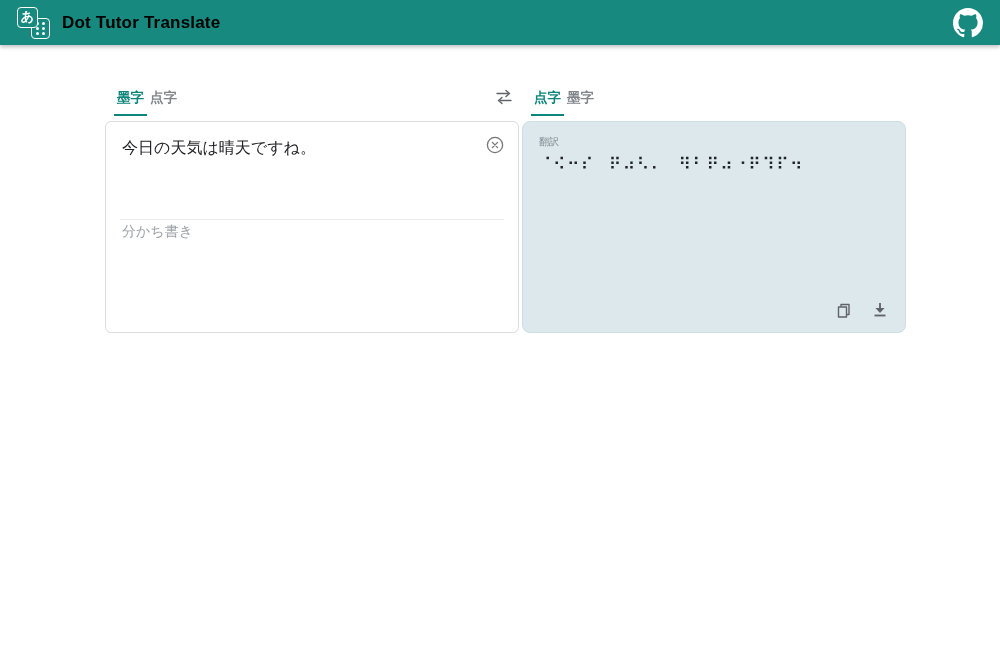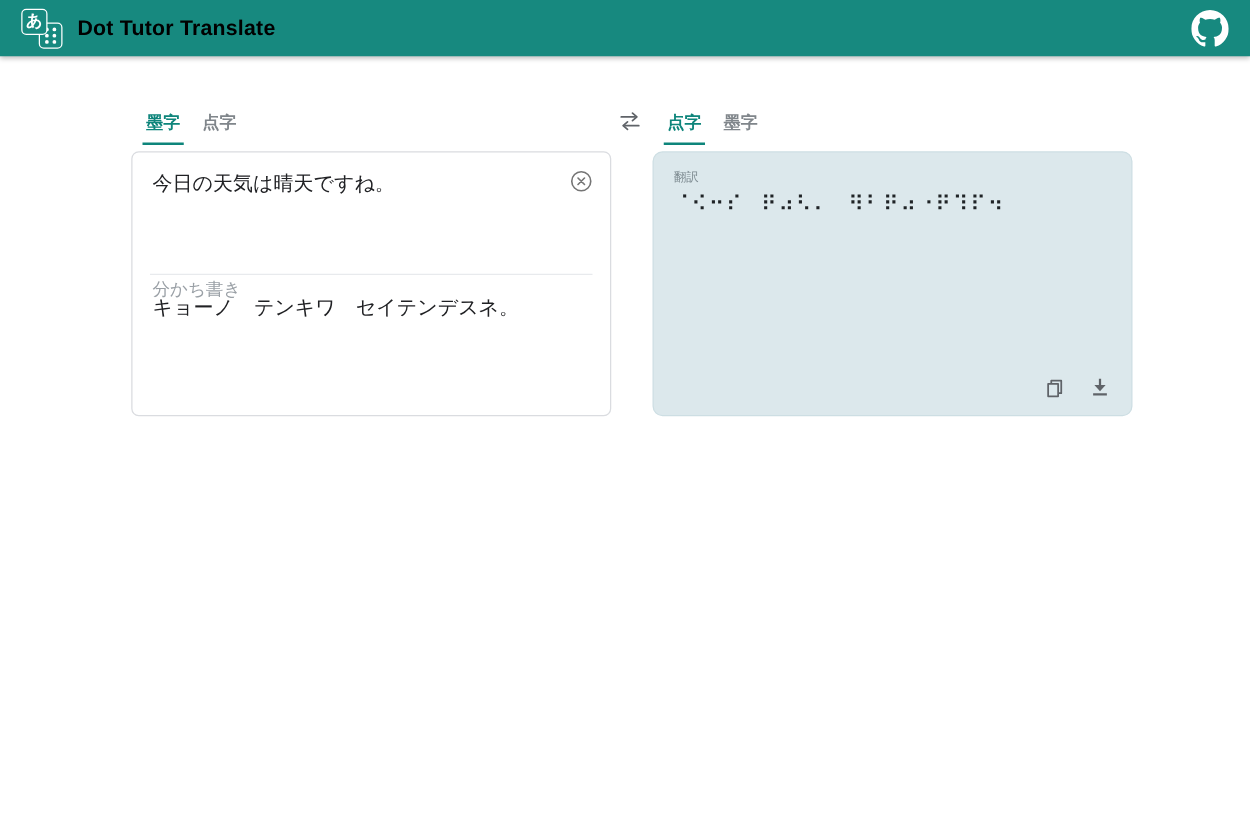--- a/index.html
+++ b/index.html
@@ -48,42 +48,42 @@
     width: 32px; height: 32px;
     background: none; border: none; cursor: pointer;
     display: flex; align-items: center; justify-content: center;
   }
 
   
   .column { position: absolute; top: 84px; width: 378px; }
   .column-left  { left: 105px; }
   .column-right { left: 522px; }
 
-  .tab-bar { display: flex; gap: 12px; padding-left: 9px; }
+  .tab-bar { display: flex; padding-left: 9px; }
   .tab {
     background: none; border: none; cursor: pointer;
     font-family: inherit;
     font-size: 13.5px; font-weight: bold;
     color: #80868b;
     padding: 5px 3px 7px 3px;
     border-bottom: 2px solid transparent;
   }
   .tab.active { color: #0E857B; border-bottom-color: #0E857B; }
 
   .swap-btn {
     position: absolute; left: 489px; top: 84px;
     width: 30px; height: 26px;
     background: none; border: none; cursor: pointer;
     display: flex; align-items: center; justify-content: center;
   }
 
   
   .card-input {
     margin-top: 5px;
-    width: 384px; height: 212px;
+    width: 414px; height: 212px;
     background: #ffffff;
     border: 1px solid #dadce0;
     border-radius: 6px;
     position: relative;
     padding: 14px 16px;
   }
   .input-text { font-size: 16px; color: #202124; line-height: 1.5; padding-right: 34px; }
   .clear-btn {
     position: absolute; top: 13px; right: 13px;
     width: 20px; height: 20px;
@@ -159,21 +159,20 @@
     <button class="clear-btn">
       <span style="display:flex;">
         <svg width="20" height="20" viewBox="0 0 20 20" fill="none" stroke="#757575" stroke-width="1.3">
           <circle cx="10" cy="10" r="7.6"></circle>
           <path d="M7.4 7.4 L12.6 12.6 M12.6 7.4 L7.4 12.6" stroke-linecap="round"></path>
         </svg>
       </span>
     </button>
     <hr class="seg-divider">
     <div class="seg-label">分かち書き</div>
-    <div class="seg-text">キョーノ　テンキワ　セイテンデスネ。</div>
   </div>
 </section>
 
 <button class="swap-btn">
   <span style="display:flex;">
     <svg width="22" height="18" viewBox="0 0 22 18" fill="none" stroke="#5f6368" stroke-width="1.4">
       <path d="M4 5.5 H15" stroke-linecap="round"></path>
       <path d="M13 2.5 L16.5 5.5 L13 8.5" fill="none" stroke-linecap="round" stroke-linejoin="round"></path>
       <path d="M18 12.5 H7" stroke-linecap="round"></path>
       <path d="M9 9.5 L5.5 12.5 L9 15.5" fill="none" stroke-linecap="round" stroke-linejoin="round"></path>

